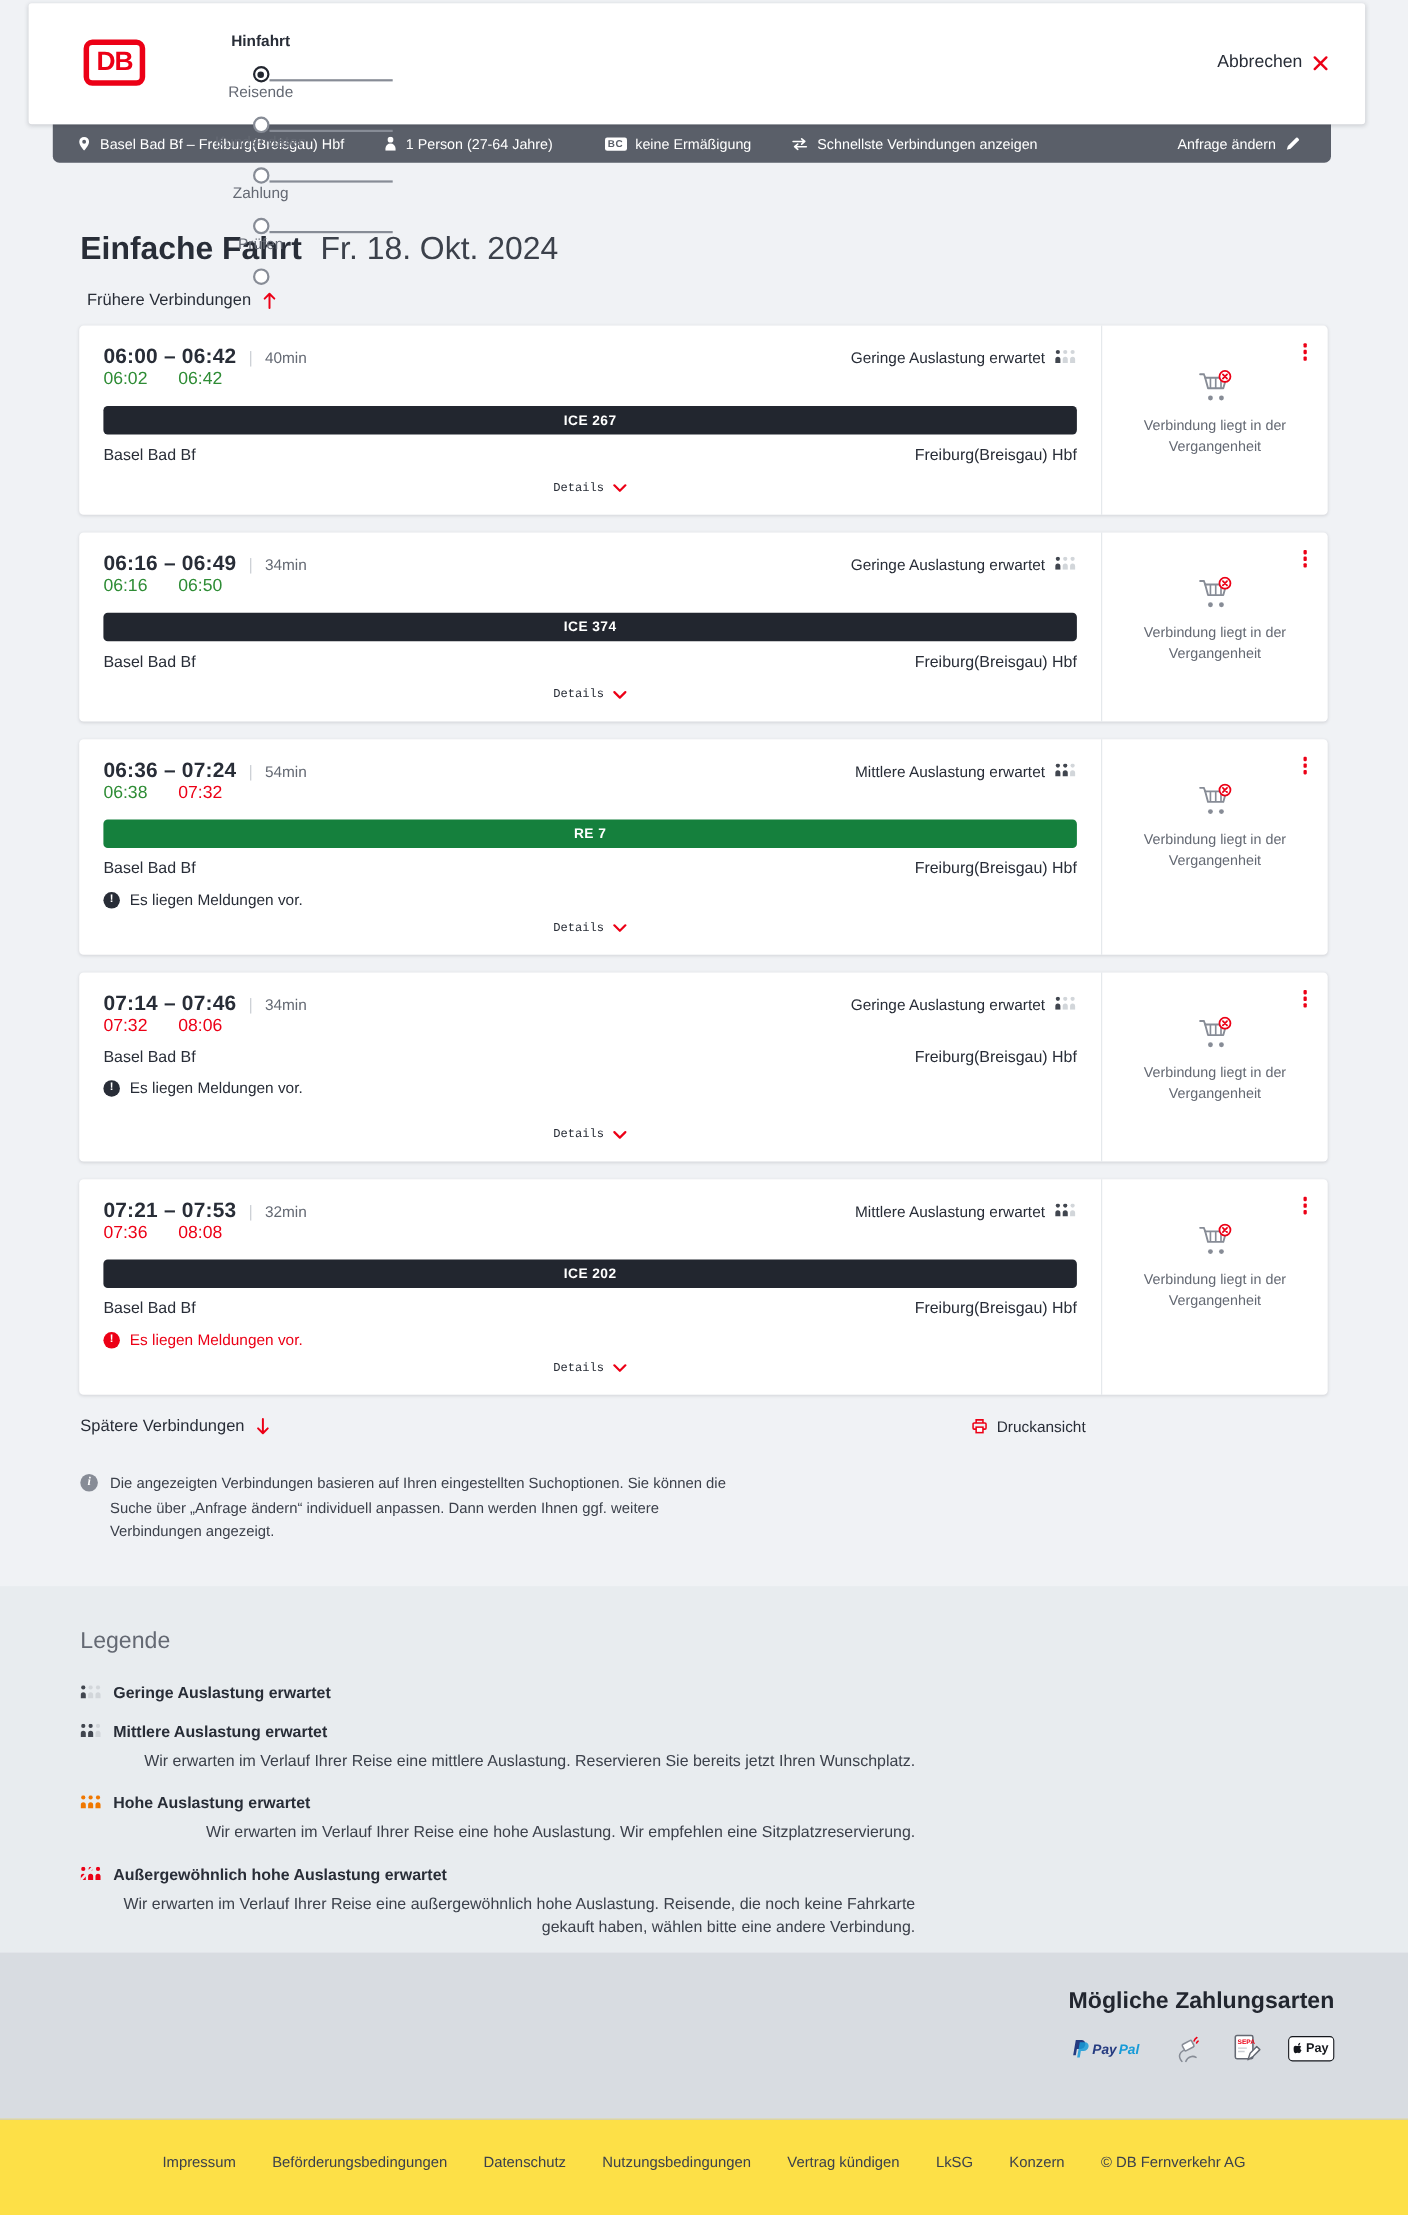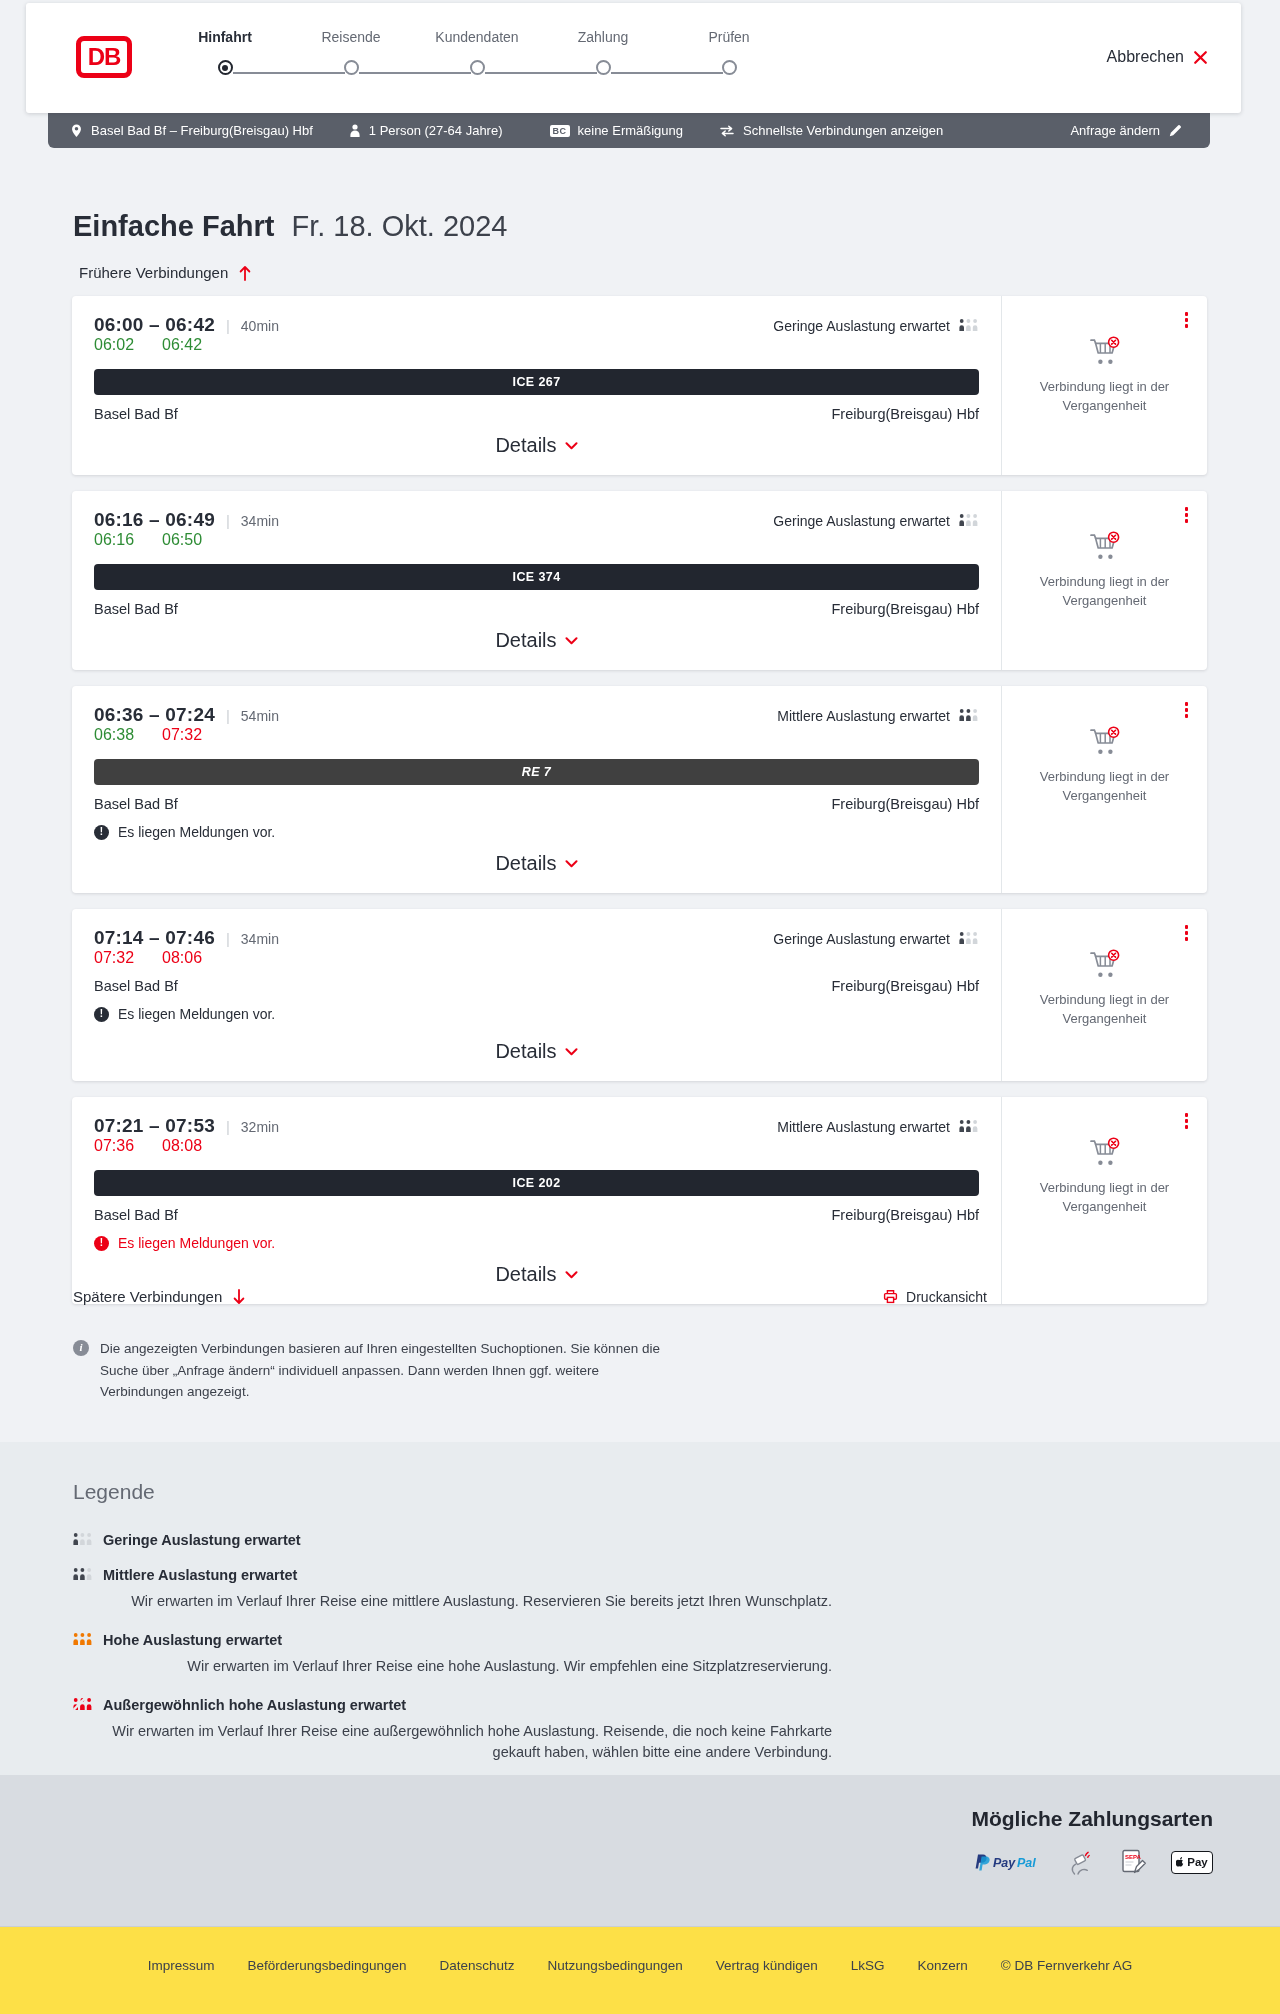--- a/index.html
+++ b/index.html
@@ -5,21 +5,21 @@
   html,body{margin:0;padding:0;}
   body{font-family:"Liberation Sans",sans-serif;color:#282d37;}
   #page{position:relative;width:1280px;height:2014px;background:#f0f2f5;overflow:hidden;}
 
   
   .header-card{position:absolute;left:26px;top:3px;width:1215px;height:110px;background:#fff;
     border-radius:3px;box-shadow:0 1px 4px rgba(40,45,55,.18);z-index:3;}
   .db-logo{position:absolute;left:50px;top:33px;width:46px;height:32px;background:#fff;
     border:5px solid #ec0016;border-radius:8px;display:flex;align-items:center;justify-content:center;}
   .db-logo span{color:#ec0016;font-weight:bold;font-size:24px;letter-spacing:-1px;line-height:1;}
-  .stepper{position:absolute;left:136px;top:26px;display:flex;}
+  .stepper{position:absolute;left:148px;top:26px;display:flex;flex-direction:column;}
   .step{width:126px;display:flex;flex-direction:column;align-items:center;position:relative;}
   .step-label{font-size:14px;color:#646973;height:20px;margin-bottom:11px;white-space:nowrap;}
   .step.active .step-label{color:#282d37;font-weight:bold;}
   .step-dot{width:11px;height:11px;border:2px solid #878c96;border-radius:50%;background:#fff;position:relative;z-index:2;}
   .step.active .step-dot{border-color:#22262f;}
   .step.active .step-dot::after{content:'';position:absolute;left:2.5px;top:2.5px;width:6px;height:6px;border-radius:50%;background:#22262f;}
   .step:not(:last-child)::after{content:'';position:absolute;top:43px;left:calc(50% + 8px);width:112px;height:2px;background:#878c96;z-index:1;}
   .cancel-btn{position:absolute;right:27px;top:44px;display:flex;align-items:center;gap:9px;
     background:none;border:none;cursor:pointer;font-family:inherit;font-size:16px;color:#282d37;}
 
@@ -56,29 +56,29 @@
   .occ-high .p0,.occ-high .p1,.occ-high .p2{fill:#f07800;}
   .occ-veryhigh .p0,.occ-veryhigh .p1,.occ-veryhigh .p2{fill:#ec0016;}
   .occ-icon .slash{display:none;}
   .occ-veryhigh .slash{display:block;}
   .real-times{display:flex;gap:28px;font-size:16px;margin-top:0;}
   .t-green{color:#2e8c35;}
   .t-red{color:#ec0016;}
   .train-bar{margin-top:15px;height:26px;border-radius:4px;display:flex;align-items:center;justify-content:center;
     color:#fff;font-size:12.5px;font-weight:bold;letter-spacing:.4px;}
   .train-ice{background:#22262f;}
-  .train-re{background:#404040;font-style:italic;}
+  .train-re{background:#15803d;}
   .stations{display:flex;justify-content:space-between;font-size:14.5px;margin-top:11px;color:#282d37;}
   .message{display:flex;align-items:center;gap:9px;font-size:14px;margin-top:12px;}
   .msg-icon{width:15px;height:15px;border-radius:50%;color:#fff;font-size:10px;font-weight:bold;
     display:flex;align-items:center;justify-content:center;line-height:1;}
   .msg-dark{color:#282d37;} .msg-dark .msg-icon{background:#282d37;}
   .msg-red{color:#ec0016;} .msg-red .msg-icon{background:#ec0016;}
   .details-btn{margin:auto auto 0;display:flex;align-items:center;gap:8px;background:none;border:none;
-    cursor:pointer;font-family:Liberation Sans, sans-serif;font-size:20px;color:#282d37;padding:12px 4px 4px;}
+    cursor:pointer;font-family:Liberation Mono, monospace;font-size:11px;color:#282d37;padding:12px 4px 4px;}
   .card-side{width:206px;border-left:1px solid #e3e7ea;position:relative;display:flex;flex-direction:column;
     align-items:center;padding-top:40px;box-sizing:border-box;}
   .kebab{position:absolute;top:13px;right:16px;background:none;border:none;cursor:pointer;
     display:flex;flex-direction:column;gap:2.5px;padding:3px;}
   .kebab i{width:3.5px;height:3.5px;background:#ec0016;border-radius:1px;display:block;}
   .past-note{margin-top:12px;font-size:13px;color:#646973;text-align:center;width:168px;line-height:1.45;}
 
   
   .later-row{position:absolute;left:73px;top:1288px;width:914px;display:flex;justify-content:space-between;align-items:center;}
   .later-link{display:flex;align-items:center;gap:10px;background:none;border:none;cursor:pointer;

